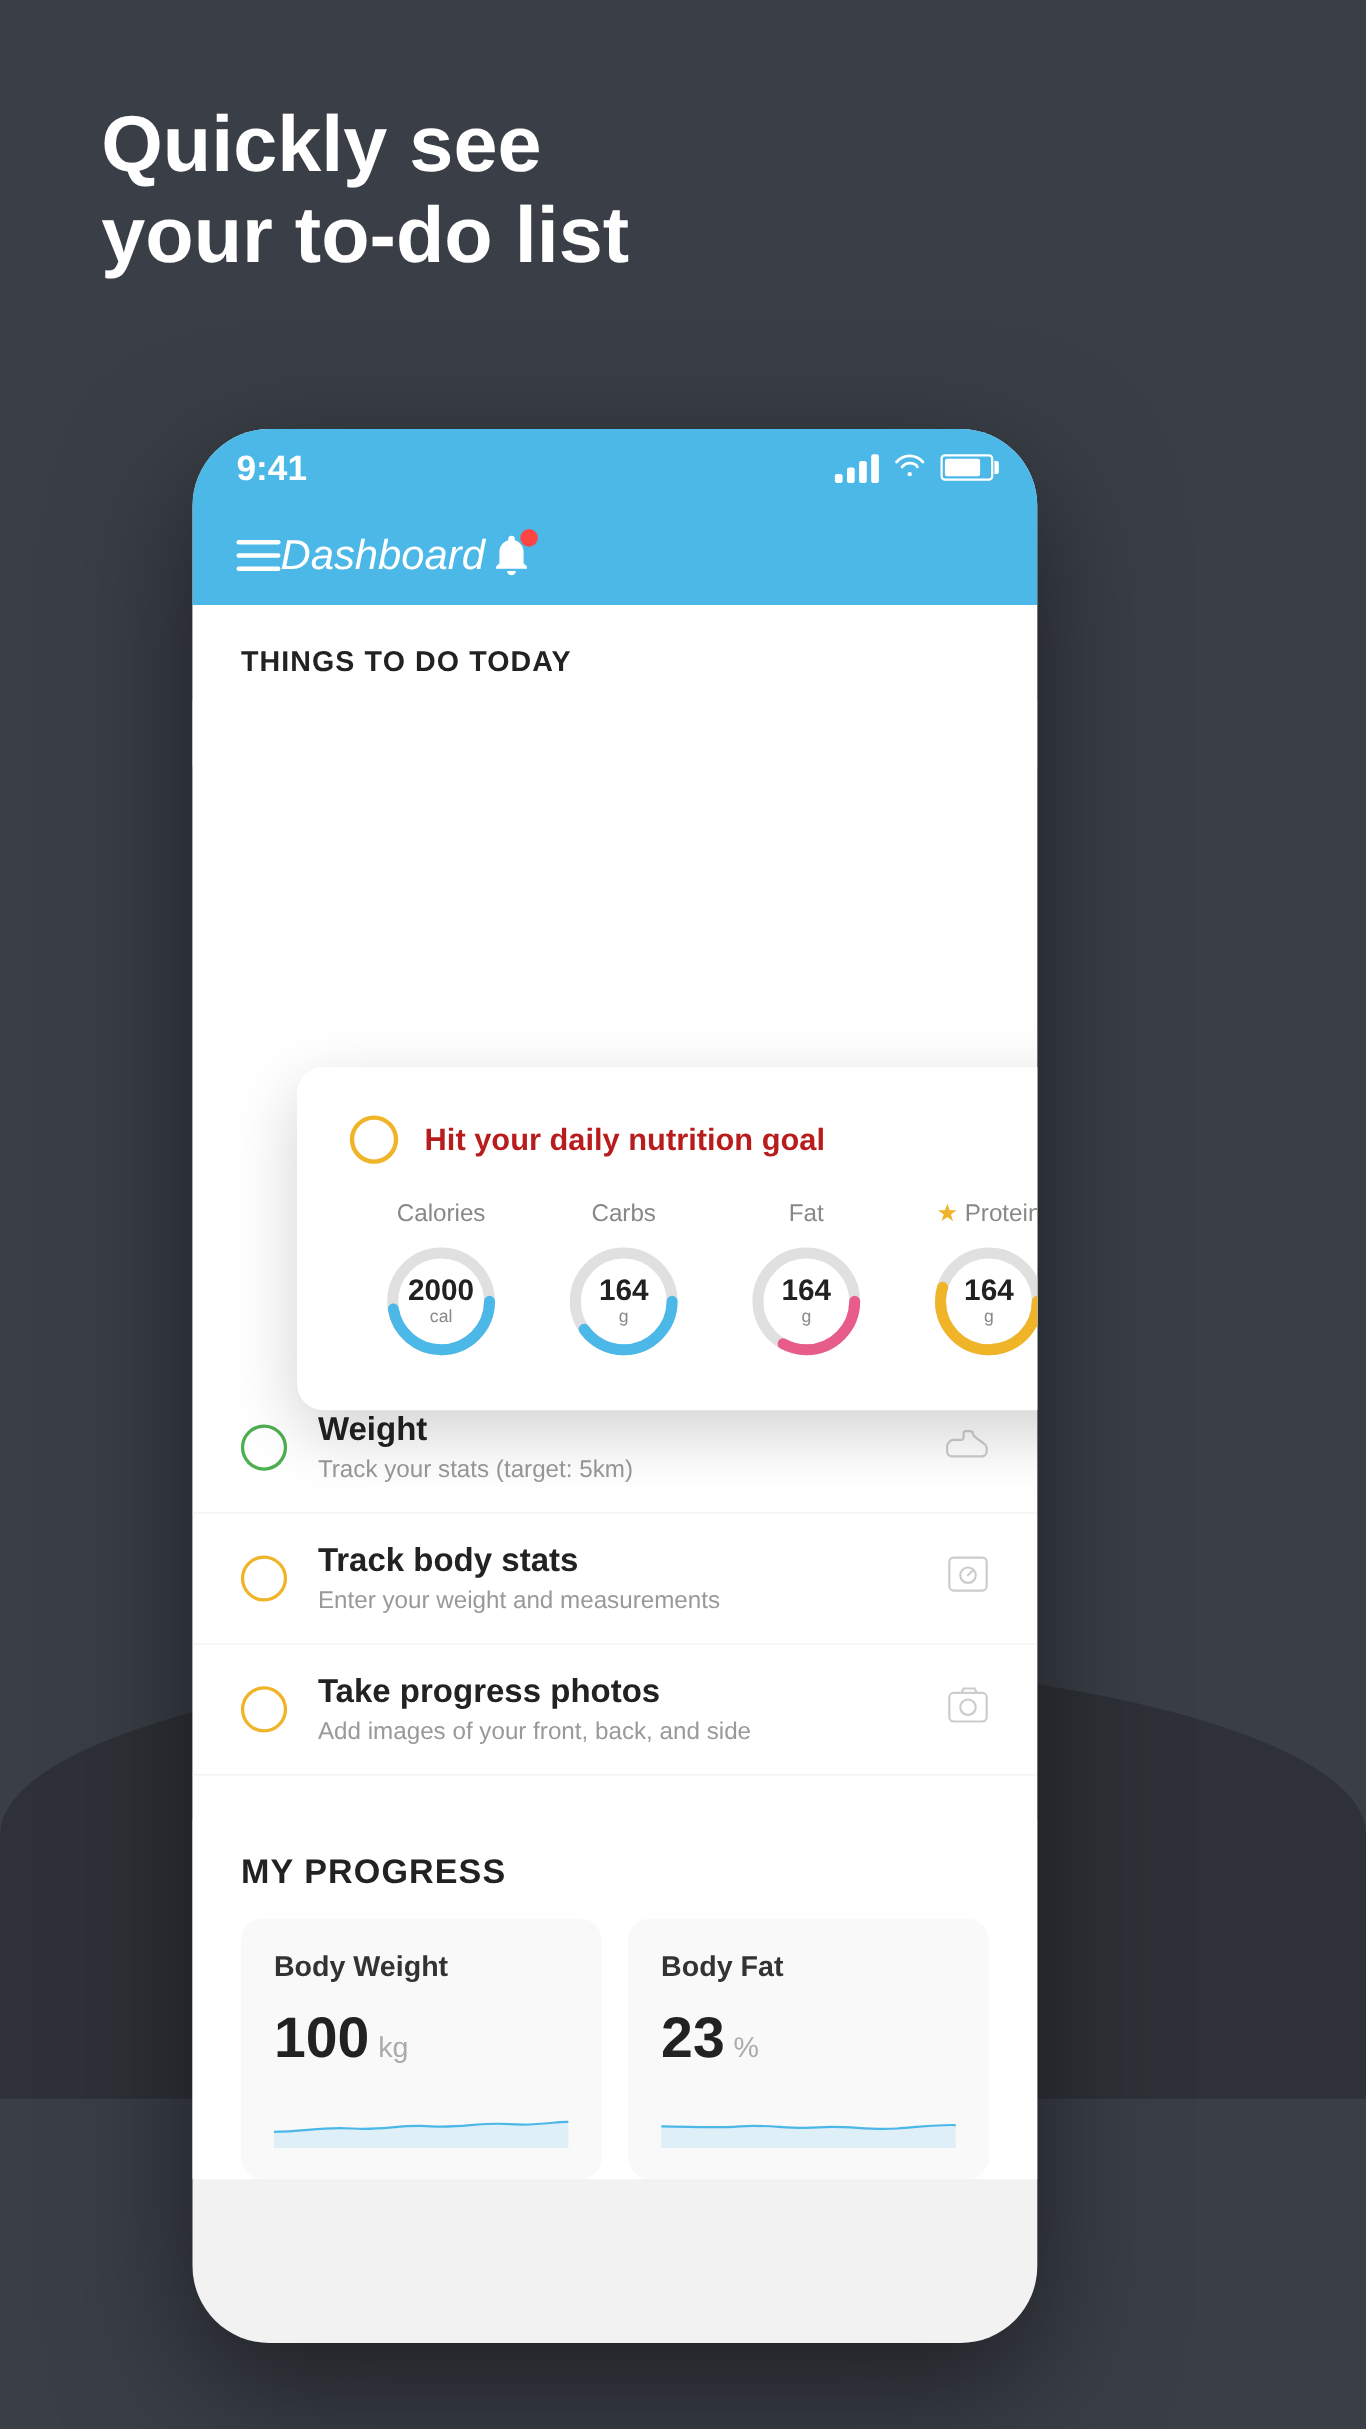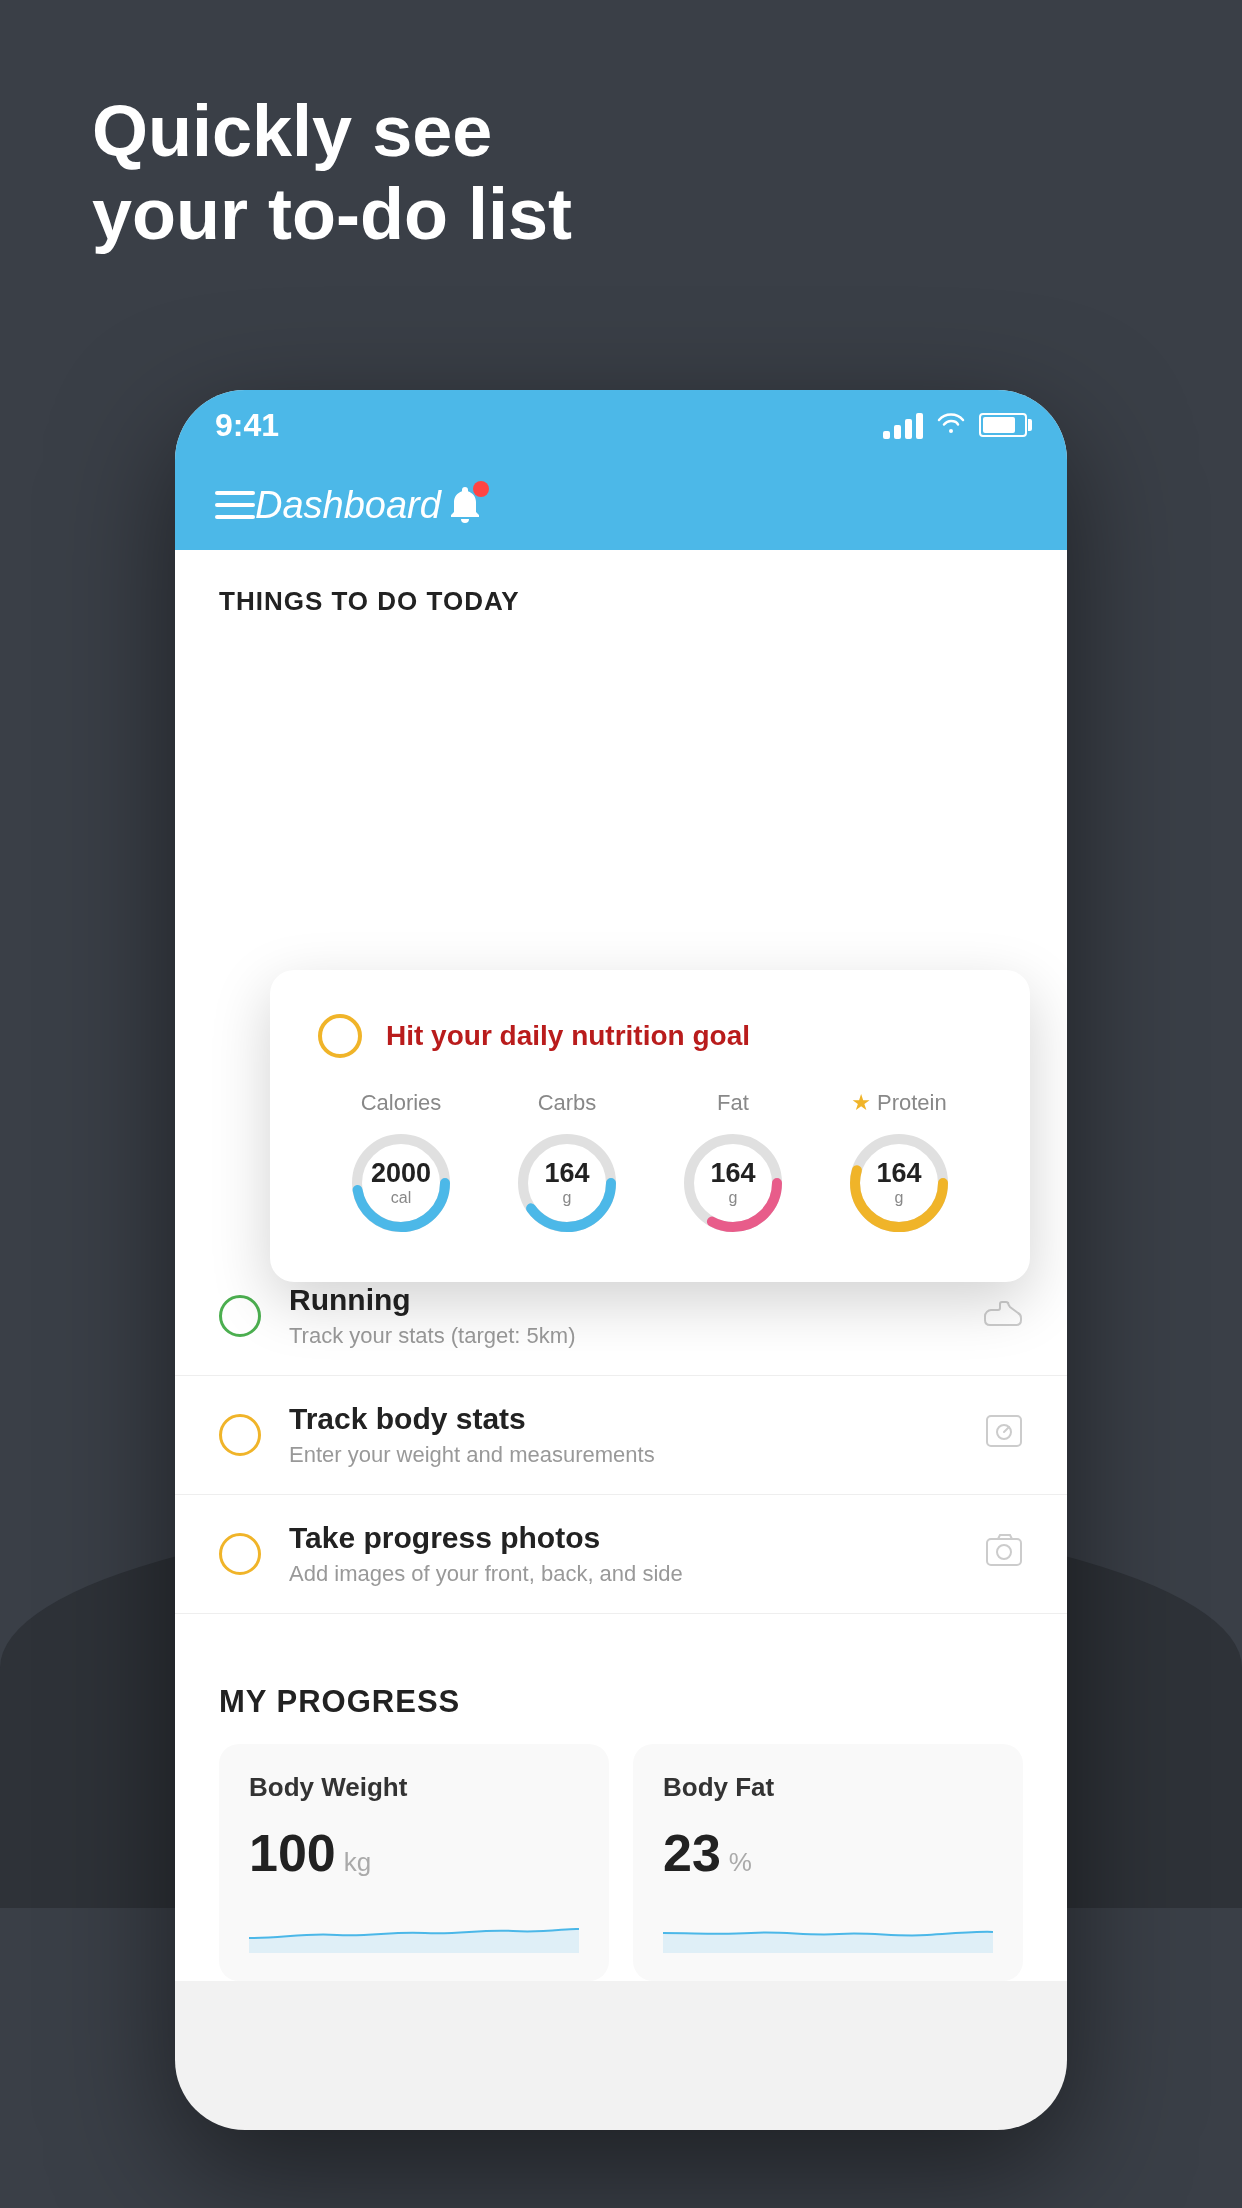--- a/index.html
+++ b/index.html
@@ -22,21 +22,21 @@
       font-weight: 800;
       line-height: 1.15;
       margin-left: 32px;
     }
 
     
     .phone {
       position: absolute;
       top: 390px;
       left: 175px;
-      width: 892px;
+      width: 768px;
       height: 1740px;
       background: #f2f2f2;
       border-radius: 70px;
       overflow: hidden;
       box-shadow: 0 40px 120px rgba(0,0,0,0.5);
     }
 
     
     .status-bar {
       background: #4cb8e8;
@@ -445,21 +445,21 @@
 
     <div class="section-header">THINGS TO DO TODAY</div>
 
     <div style="height: 60px; background: white;"></div>
 
     <div class="todo-list">
 
       <div class="todo-item">
         <div class="todo-circle green"></div>
         <div class="todo-text">
-          <div class="todo-title">Running</div>
+          <div class="todo-title">Weight</div>
           <div class="todo-subtitle">Track your stats (target: 5km)</div>
         </div>
         <div class="todo-icon">
           <svg width="40" height="30" viewBox="0 0 40 30" fill="none">
             <path d="M2 22c0 3 2 5 5 5h26c3 0 5-2 5-5v-2c0-2-1-4-3-5l-8-6c-1-1-2-3-2-5V6c0-1-1-2-2-2h-4c-1 0-2 1-2 2v4c0 1-1 2-2 2H8c-3 0-6 3-6 6v4z" stroke="#ccc" stroke-width="2" fill="none"></path>
           </svg>
         </div>
       </div>
 
       <div class="todo-item">

